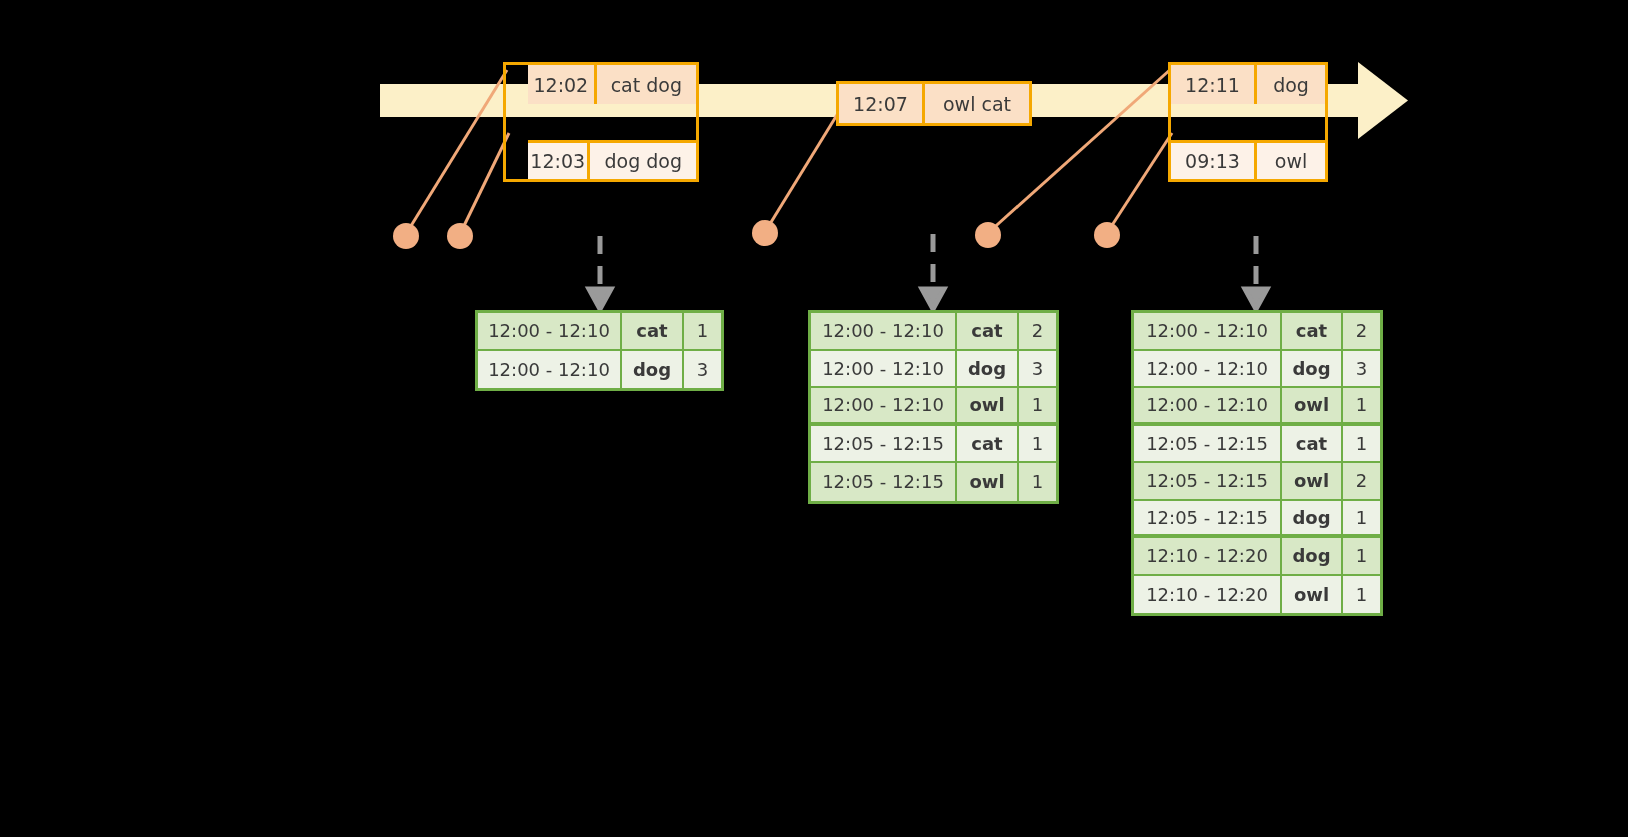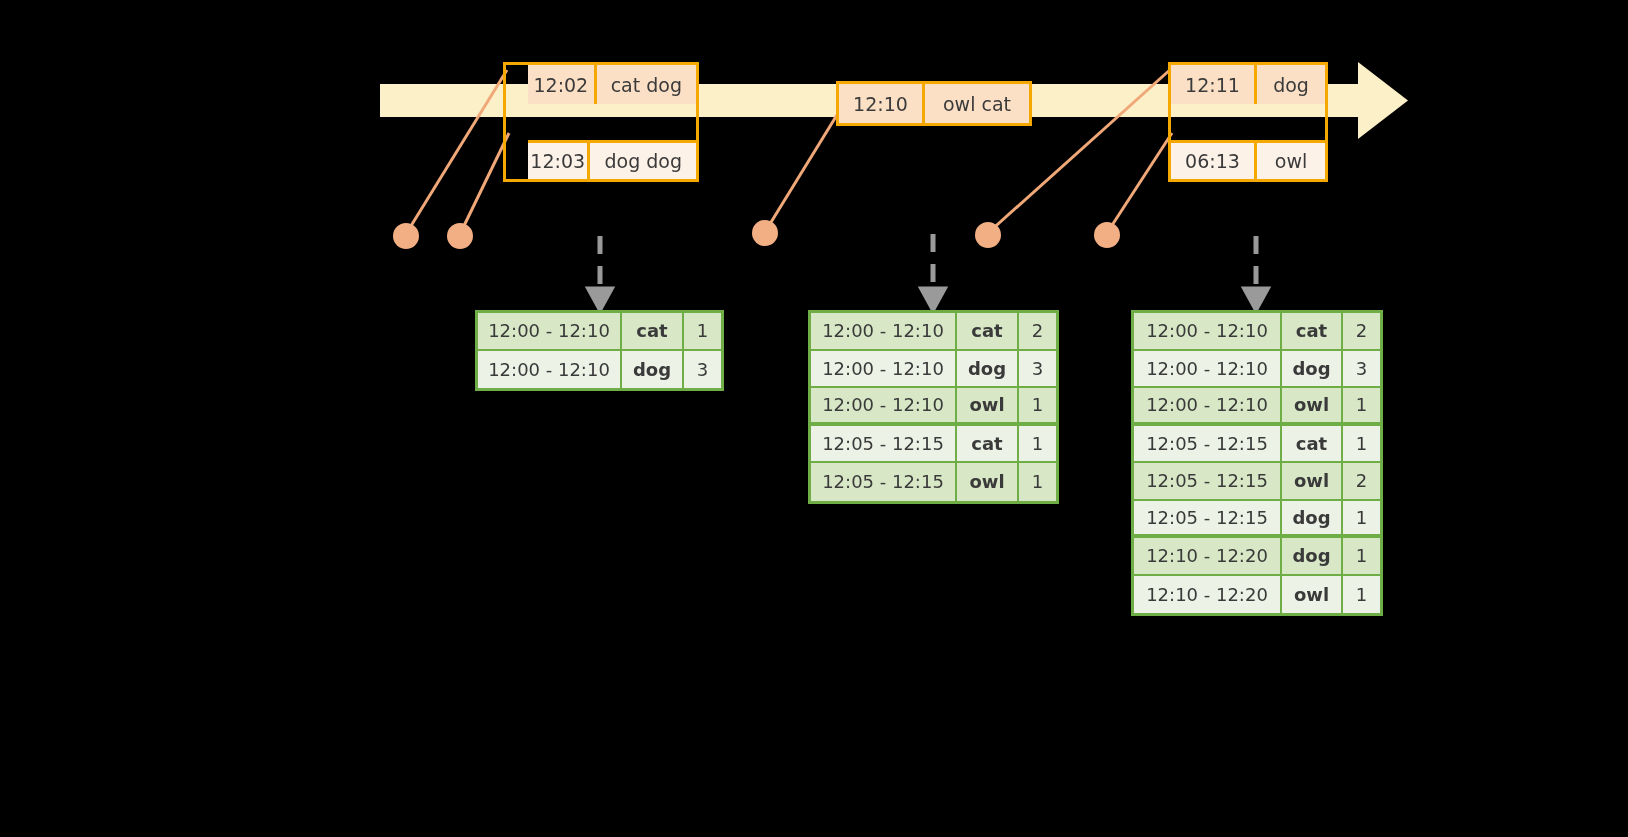--- a/index.html
+++ b/index.html
@@ -178,32 +178,32 @@
       <div class="evt-val">cat dog</div>
     </div>
     <div class="evt-row shade-b">
       <div class="evt-time">12:03</div>
       <div class="evt-val">dog dog</div>
     </div>
   </div>
 
   <div class="evt-group" style="left:836px; top:81px; width:196px;">
     <div class="evt-row shade-a">
-      <div class="evt-time">12:10</div>
+      <div class="evt-time">12:07</div>
       <div class="evt-val">owl cat</div>
     </div>
   </div>
 
   <div class="evt-group" style="left:1168px; top:62px; width:160px;">
     <div class="evt-row shade-a">
       <div class="evt-time">12:11</div>
       <div class="evt-val">dog</div>
     </div>
     <div class="evt-row shade-b">
-      <div class="evt-time">06:13</div>
+      <div class="evt-time">09:13</div>
       <div class="evt-val">owl</div>
     </div>
   </div>
 
   <div class="res-table t1" style="left:475px; top:310px;">
     <div class="res-row shade-a">
       <div class="res-win">12:00 - 12:10</div>
       <div class="res-key">cat</div>
       <div class="res-cnt">1</div>
     </div>

